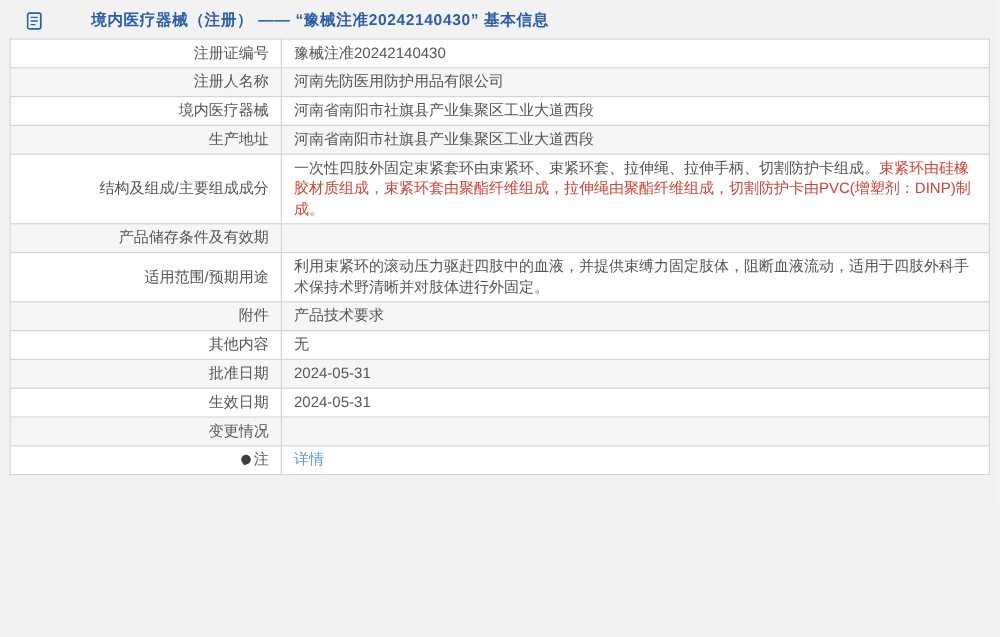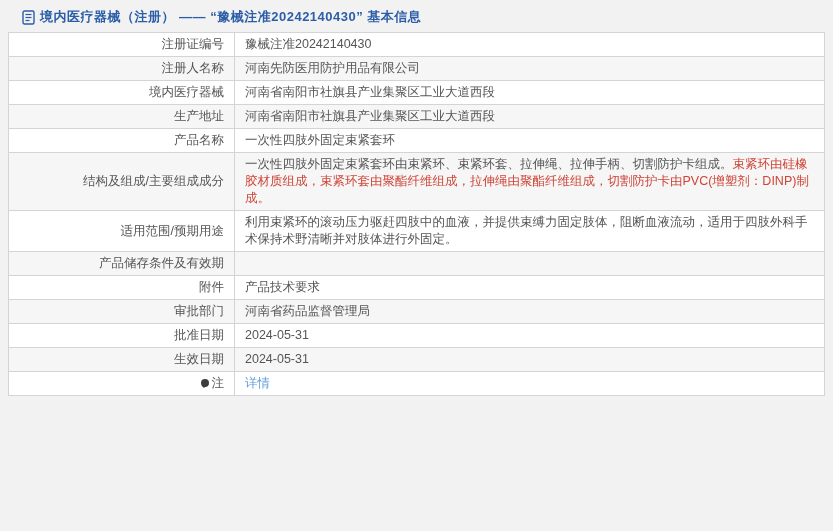--- a/index.html
+++ b/index.html
@@ -4,21 +4,21 @@
 <style>
   html,body{margin:0;padding:0;}
   body{
     width:833px;height:531px;
     background:#f2f2f2;
     font-family:"Liberation Sans","DejaVu Sans",sans-serif;
     overflow:hidden;
   }
   .page-header{
     display:flex;align-items:center;
-    padding:8px 0 6px 22px;height:18px;
+    padding:8px 0 6px 22px;height:18px;gap:36px;
   }
   .doc-icon{display:inline-flex;margin-right:5px;}
   .page-title{
     color:#2c5da8;
     font-size:13px;
     font-weight:bold;
     letter-spacing:0.5px;
   }
   .info-table{
     margin:0 8px;
@@ -93,49 +93,49 @@
       </tr>
       <tr>
         <td class="label"><span>境内医疗器械</span></td>
         <td class="value"><span>河南省南阳市社旗县产业集聚区工业大道西段</span></td>
       </tr>
       <tr>
         <td class="label"><span>生产地址</span></td>
         <td class="value"><span>河南省南阳市社旗县产业集聚区工业大道西段</span></td>
       </tr>
       <tr>
-        <td class="label"><span>产品名称</span></td>
-        <td class="value"><span>一次性四肢外固定束紧套环</span></td>
+        <td class="label"><span>结构及组成/主要组成成分</span></td>
+        <td class="value"><span>一次性四肢外固定束紧套环由束紧环、束紧环套、拉伸绳、拉伸手柄、切割防护卡组成。</span><span class="red">束紧环由硅橡胶材质组成，束紧环套由聚酯纤维组成，拉伸绳由聚酯纤维组成，切割防护卡由PVC(增塑剂：DINP)制成。</span></td>
       </tr>
       <tr>
-        <td class="label"><span>结构及组成/主要组成成分</span></td>
-        <td class="value"><span>一次性四肢外固定束紧套环由束紧环、束紧环套、拉伸绳、拉伸手柄、切割防护卡组成。</span><span class="red">束紧环由硅橡胶材质组成，束紧环套由聚酯纤维组成，拉伸绳由聚酯纤维组成，切割防护卡由PVC(增塑剂：DINP)制成。</span></td>
+        <td class="label"><span>产品储存条件及有效期</span></td>
+        <td class="value"></td>
       </tr>
       <tr>
         <td class="label"><span>适用范围/预期用途</span></td>
         <td class="value"><span>利用束紧环的滚动压力驱赶四肢中的血液，并提供束缚力固定肢体，阻断血液流动，适用于四肢外科手术保持术野清晰并对肢体进行外固定。</span></td>
       </tr>
       <tr>
-        <td class="label"><span>产品储存条件及有效期</span></td>
-        <td class="value"></td>
-      </tr>
-      <tr>
         <td class="label"><span>附件</span></td>
         <td class="value"><span>产品技术要求</span></td>
       </tr>
       <tr>
-        <td class="label"><span>审批部门</span></td>
-        <td class="value"><span>河南省药品监督管理局</span></td>
+        <td class="label"><span>其他内容</span></td>
+        <td class="value"><span>无</span></td>
       </tr>
       <tr>
         <td class="label"><span>批准日期</span></td>
         <td class="value"><span>2024-05-31</span></td>
       </tr>
       <tr>
         <td class="label"><span>生效日期</span></td>
         <td class="value"><span>2024-05-31</span></td>
       </tr>
       <tr>
+        <td class="label"><span>变更情况</span></td>
+        <td class="value"></td>
+      </tr>
+      <tr>
         <td class="label"><span class="note-icon"></span><span>注</span></td>
         <td class="value"><a class="detail" href="#">详情</a></td>
       </tr>
     </tbody>
 </table>
 
 </body></html>

